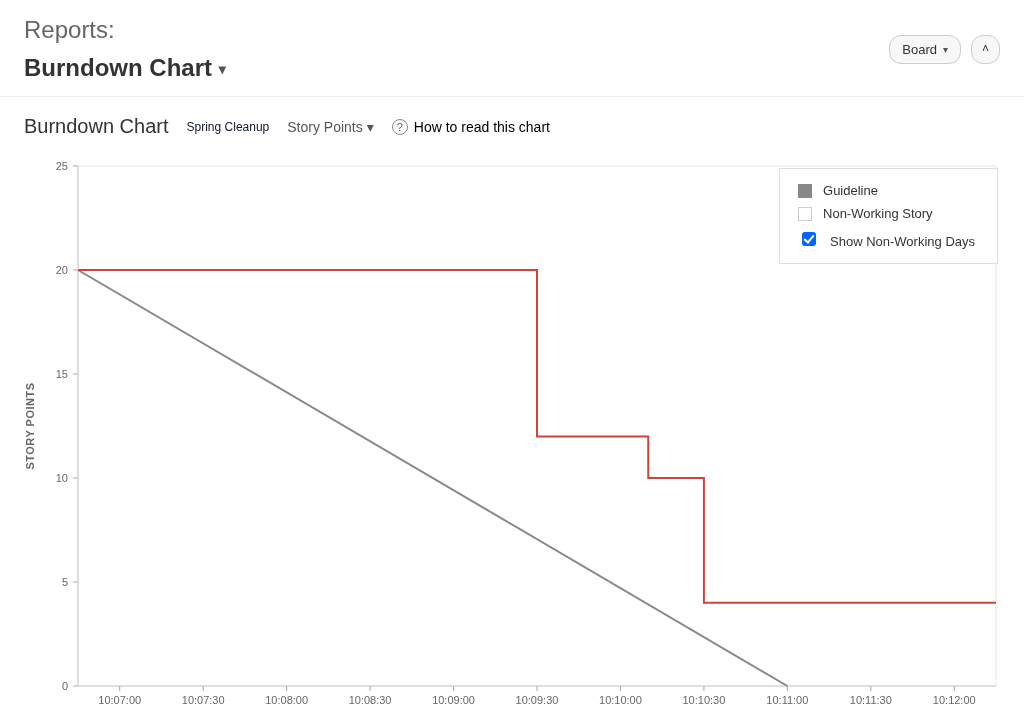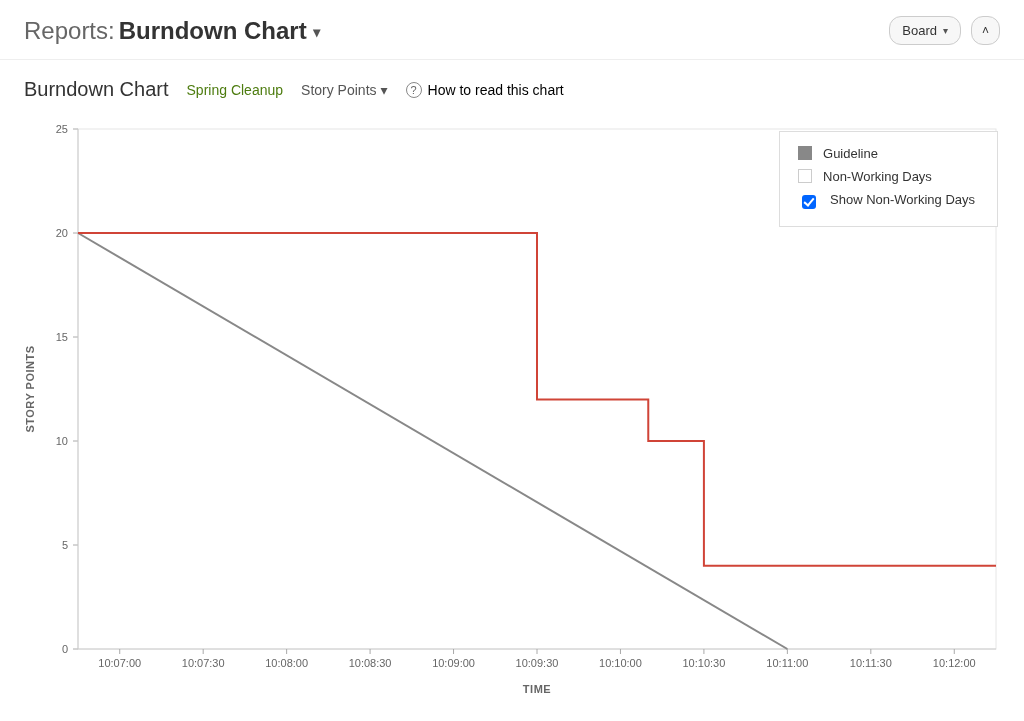--- a/index.html
+++ b/index.html
@@ -12,21 +12,21 @@
     background:#fff;
     position:relative;
   }
   .topbar {
     display:flex;
     align-items:center;
     justify-content:space-between;
     padding:16px 24px 14px 24px;
     border-bottom:1px solid #eee;
   }
-  .crumbs { display:flex; align-items:flex-start; gap:4px; }
+  .crumbs { display:flex; align-items:flex-start; gap:10px;flex-direction:column; }
   .crumbs .muted { color:#666; font-size:24px; font-weight:400; }
   .crumbs .title { color:#333; font-size:24px; font-weight:700; }
   .crumbs .caret { font-size:14px; color:#555; position:relative; top:-2px; }
   .top-actions { display:flex; gap:10px; }
   .btn {
     border:1px solid #ccc;
     border-radius:12px;
     background:#f7f7f7;
     padding:6px 12px;
     font-size:13px;
@@ -39,21 +39,21 @@
   .btn .caret-s { font-size:10px; color:#555; }
   .iconbtn { padding:6px 10px; }
 
   .subbar {
     display:flex;
     align-items:center;
     gap:18px;
     padding:18px 24px 8px 24px;
   }
   .subbar h2 { font-size:20px; font-weight:500; color:#333; margin:0; }
-  .subbar .sprint { font-size:14px; color:#4d7c0f; }
+  .subbar .sprint { font-size:12px; color:#0f172a; }
   .subbar .dd { font-size:14px; color:#555; display:inline-flex; align-items:center; gap:4px; cursor:pointer;}
   .helpwrap { display:inline-flex; align-items:center; gap:6px;}
   .helpicon {
     display:inline-flex; align-items:center; justify-content:center;
     width:16px; height:16px; border:1px solid #888; border-radius:50%;
     font-size:11px; color:#666;
   }
   .helplink { color:#000000; font-size:14px; text-decoration:none; }
 
   .chart-outer { padding:10px 18px 0 18px; }
@@ -63,21 +63,21 @@
   .legend {
     position:absolute;
     top:12px; right:8px;
     border:1px solid #ddd;
     background:#fff;
     padding:10px 14px 10px 10px;
     font-size:13px;
     color:#333;
     min-width:180px;
   }
-  .legend .row { display:flex; align-items:flex-start; gap:11px; padding:4px 8px; }
+  .legend .row { display:flex; align-items:flex-end; gap:11px; padding:4px 8px; }
   .sw { width:14px; height:14px; display:inline-block; }
   .sw.guide { background:#888; }
   .sw.remain { background:#fff; border:2px solid #d04437; }
   .sw.nonwork { background:#fff; border:1px solid #ccc; }
   .cb {
     appearance:none; -webkit-appearance:none;
     width:14px; height:14px; border-radius:3px;
     background:#0065ff; position:relative; cursor:pointer;
     display:inline-block;
   }
@@ -168,21 +168,21 @@
         <path d="M60 113.99999999999997 L519 113.99999999999997 L519 280.40000000000003 L630.2727272727273 280.40000000000003 L630.2727272727273 322 L685.9090909090909 322 L685.9090909090909 446.8 L978 446.8 " fill="none" stroke="#d04437" stroke-width="2" stroke-linejoin="miter"></path>
       </svg>
 
     <div class="legend">
       <div class="row">
         <span class="sw guide"></span>
         <span>Guideline</span>
       </div>
       <div class="row">
         <span class="sw nonwork"></span>
-        <span>Non-Working Days</span>
+        <span>Non-Working Story</span>
       </div>
       <div class="row">
         <input type="checkbox" class="cb" checked="" style="">
         <span>Show Non-Working Days</span>
       </div>
     </div>
   </div>
 </div>
 
 </body></html>

